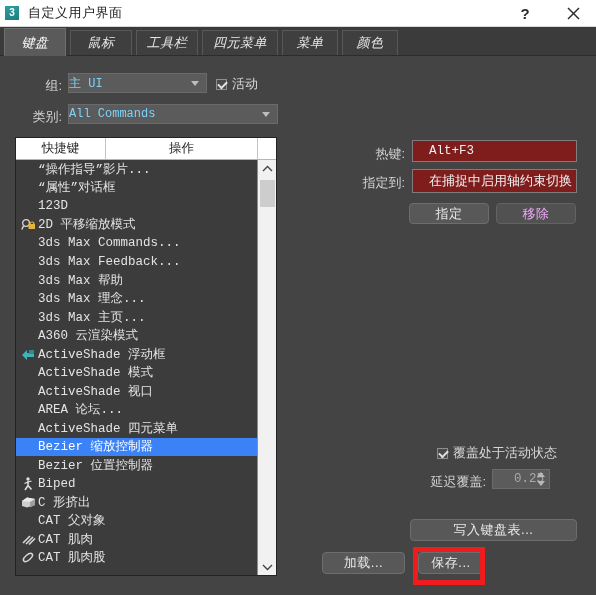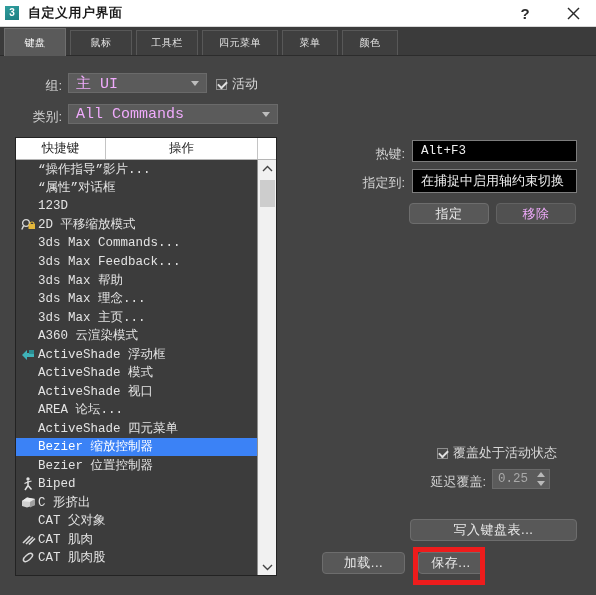--- a/index.html
+++ b/index.html
@@ -29,21 +29,21 @@
     background: linear-gradient(160deg,#2f9e9e 0%,#1d7e82 100%);
     color: #ffffff;
     font-size: 10px; font-weight: bold;
     line-height: 14px; text-align: center;
     font-family: "Liberation Sans", sans-serif;
     flex: 0 0 auto;
   }
   #title-text {
     margin-left: 9px;
     font-size: 13px;
-    font-weight: bold;
+    font-weight: normal;
     color: #1a1a1a;
     letter-spacing: .5px;
   }
   .tb-btn {
     position: absolute; top: 0; height: 27px;
     display: flex; align-items: center; justify-content: center;
     color: #2a2a2a;
     cursor: default;
   }
   #help-btn { right: 58px; width: 26px; font-size: 15px; font-weight: bold; }
@@ -56,24 +56,25 @@
     width: 596px; height: 29px;
     background: #3b3b3b;
     border-bottom: 1px solid #2c2c2c;
   }
   .tab {
     position: absolute; top: 3px; height: 25px;
     background: #3f3f3f;
     border: 1px solid #585858;
     border-bottom: none;
     color: #e6e6e6;
-    font-size: 10px;
+    font-size: 13px;
     display: flex; align-items: center; justify-content: center;
     letter-spacing: .5px;
     cursor: default;
+    font-style: italic;
   }
   .tab.active {
     background: #5a5a5a;
     color: #ffffff;
     top: 1px; height: 28px;
     border-color: #6e6e6e;
   }
 
   
   #body-area {
@@ -86,25 +87,24 @@
   .form-label {
     position: absolute;
     color: #d2d2d2;
     font-size: 13px;
     text-align: right;
   }
   .combo {
     position: absolute;
     background: #5b5b5b;
     border: 1px solid #6a6a6a;
-    color: #f0abfc;
+    color: #7dd3fc;
     font-family: "Liberation Mono", monospace;
-    font-size: 15px;
+    font-size: 12px;
     display: flex; align-items: center;
-    padding-left: 7px;
     cursor: default;
   }
   .combo .arrow {
     position: absolute; right: 7px; top: 50%;
     margin-top: -2px;
     width: 0; height: 0;
     border-left: 4px solid transparent;
     border-right: 4px solid transparent;
     border-top: 5px solid #bdbdbd;
   }
@@ -211,26 +211,26 @@
 
   
   .field-label {
     position: absolute;
     color: #d2d2d2;
     font-size: 13px;
     text-align: right;
   }
   .textfield {
     position: absolute;
-    background: #000000;
+    background: #7f1d1d;
     border: 1px solid #7d7d7d;
     color: #efefef;
     font-size: 13px;
     display: flex; align-items: center;
-    padding-left: 8px;
+    padding-left: 16px;
     cursor: text;
   }
   .textfield.mono {
     font-family: "Liberation Mono", monospace;
     font-size: 12.5px;
   }
   .btn {
     position: absolute;
     background: #585858;
     border: 1px solid #6d6d6d;
@@ -244,21 +244,21 @@
   .btn.disabled { color: #f0abfc; border-color: #626262; background:#515151; }
 
   .spinner {
     position: absolute;
     background: #5b5b5b;
     border: 1px solid #6a6a6a;
     color: #a9a9a9;
     font-family: "Liberation Mono", monospace;
     font-size: 12.5px;
     display: flex; align-items: center;
-    padding-left: 5px;
+    padding-left: 21px;
     cursor: default;
   }
   .spin-arrows {
     position: absolute; right: 4px; top: 50%;
     margin-top: -7px;
     display: flex; flex-direction: column; justify-content: space-between;
     height: 14px;
   }
   .spin-arrows i { display: block; width: 0; height: 0; }
   .spin-arrows i.up {

